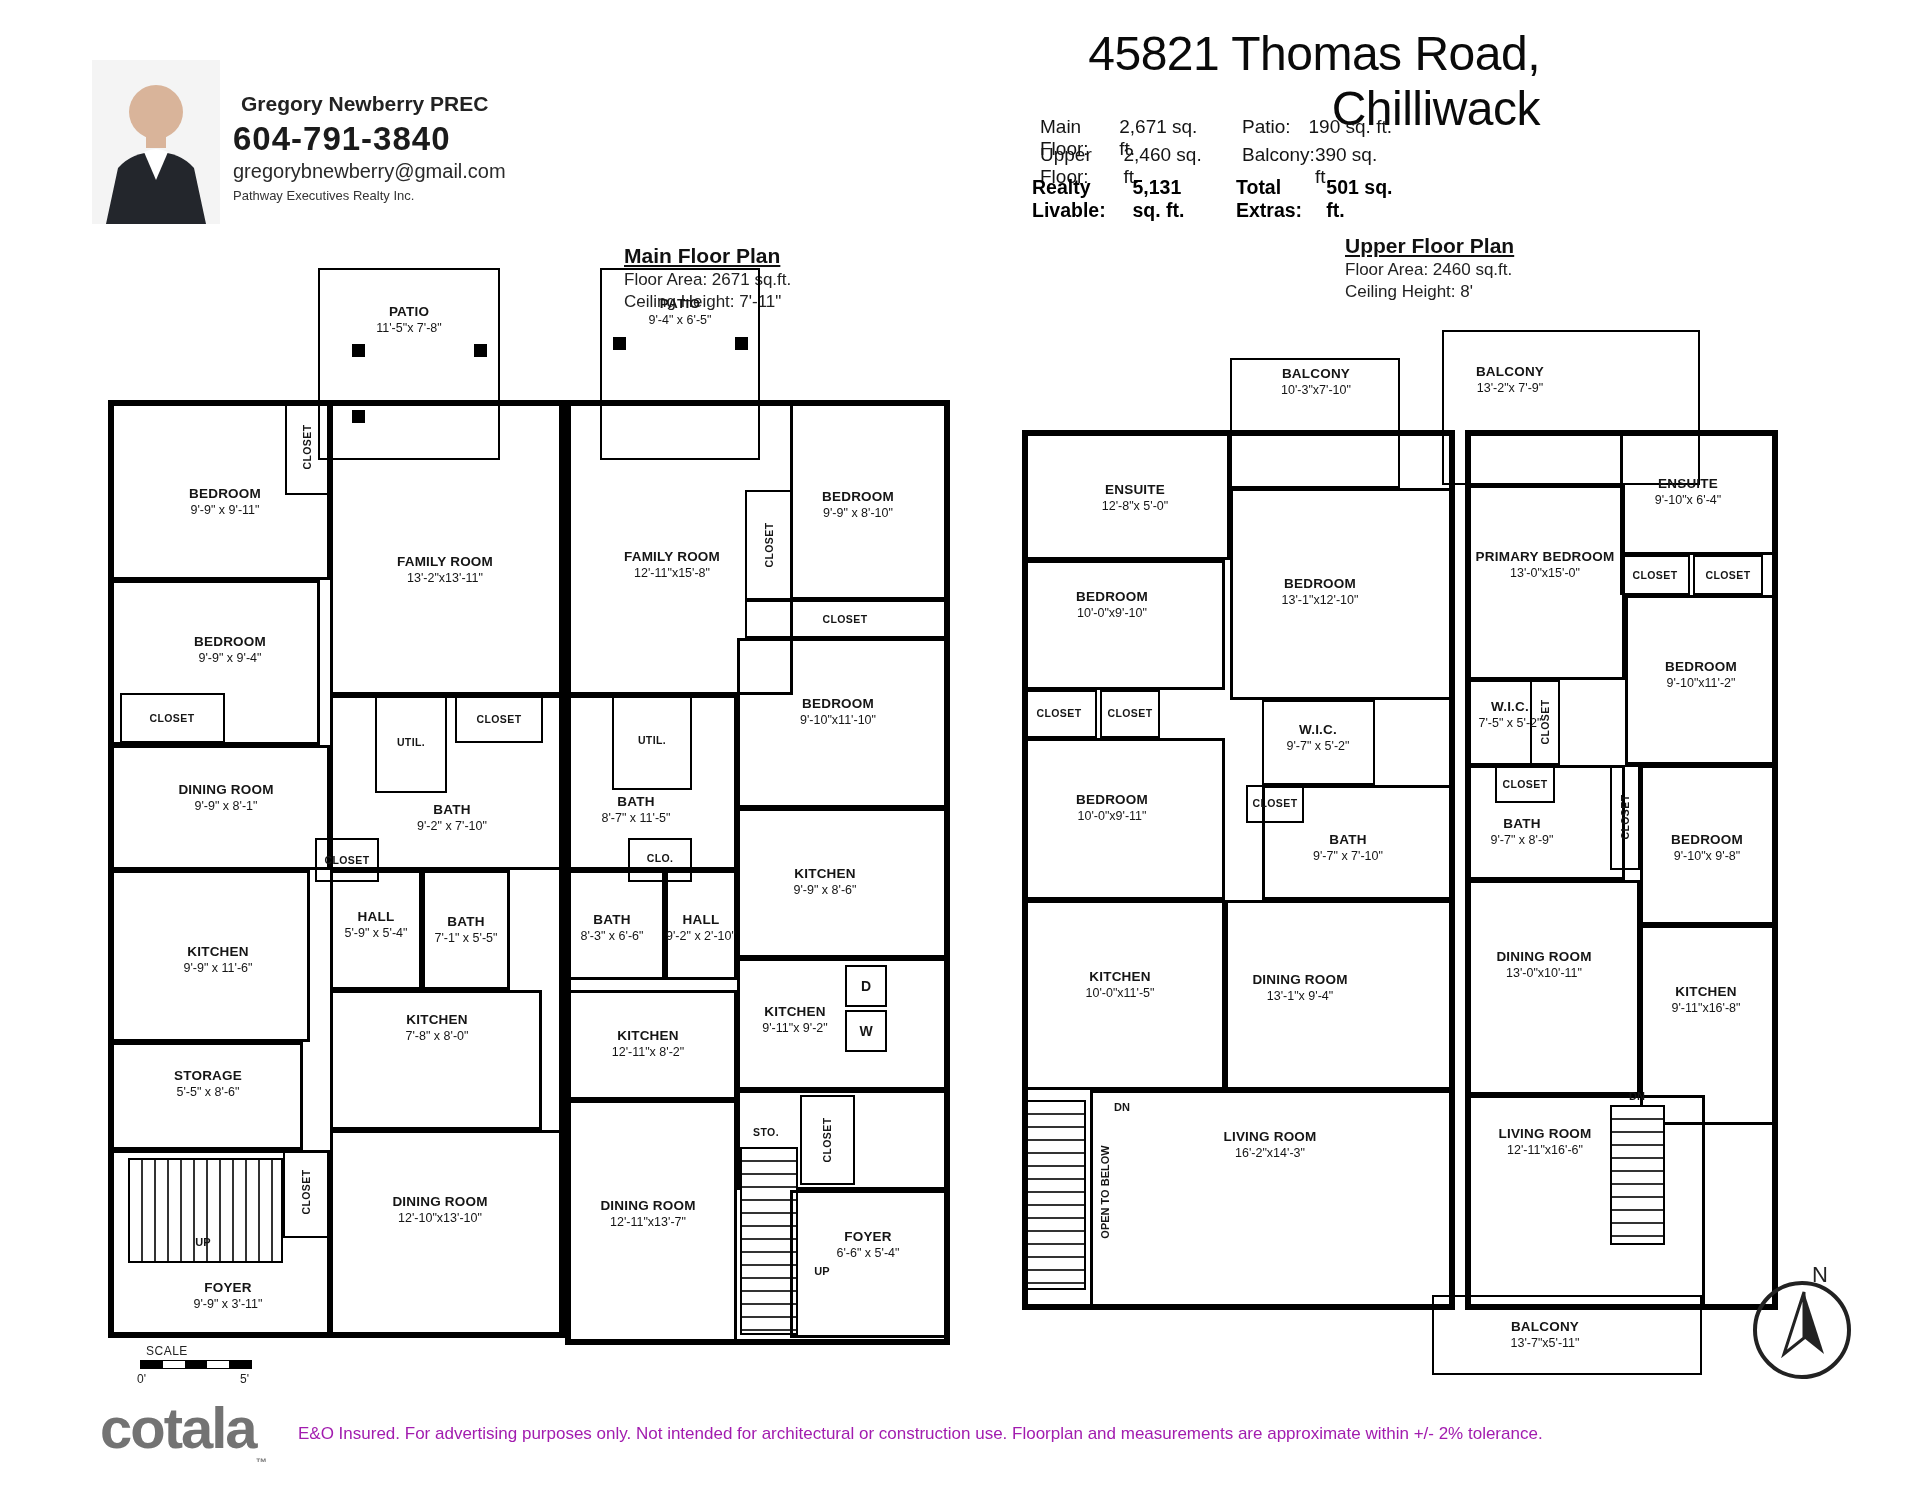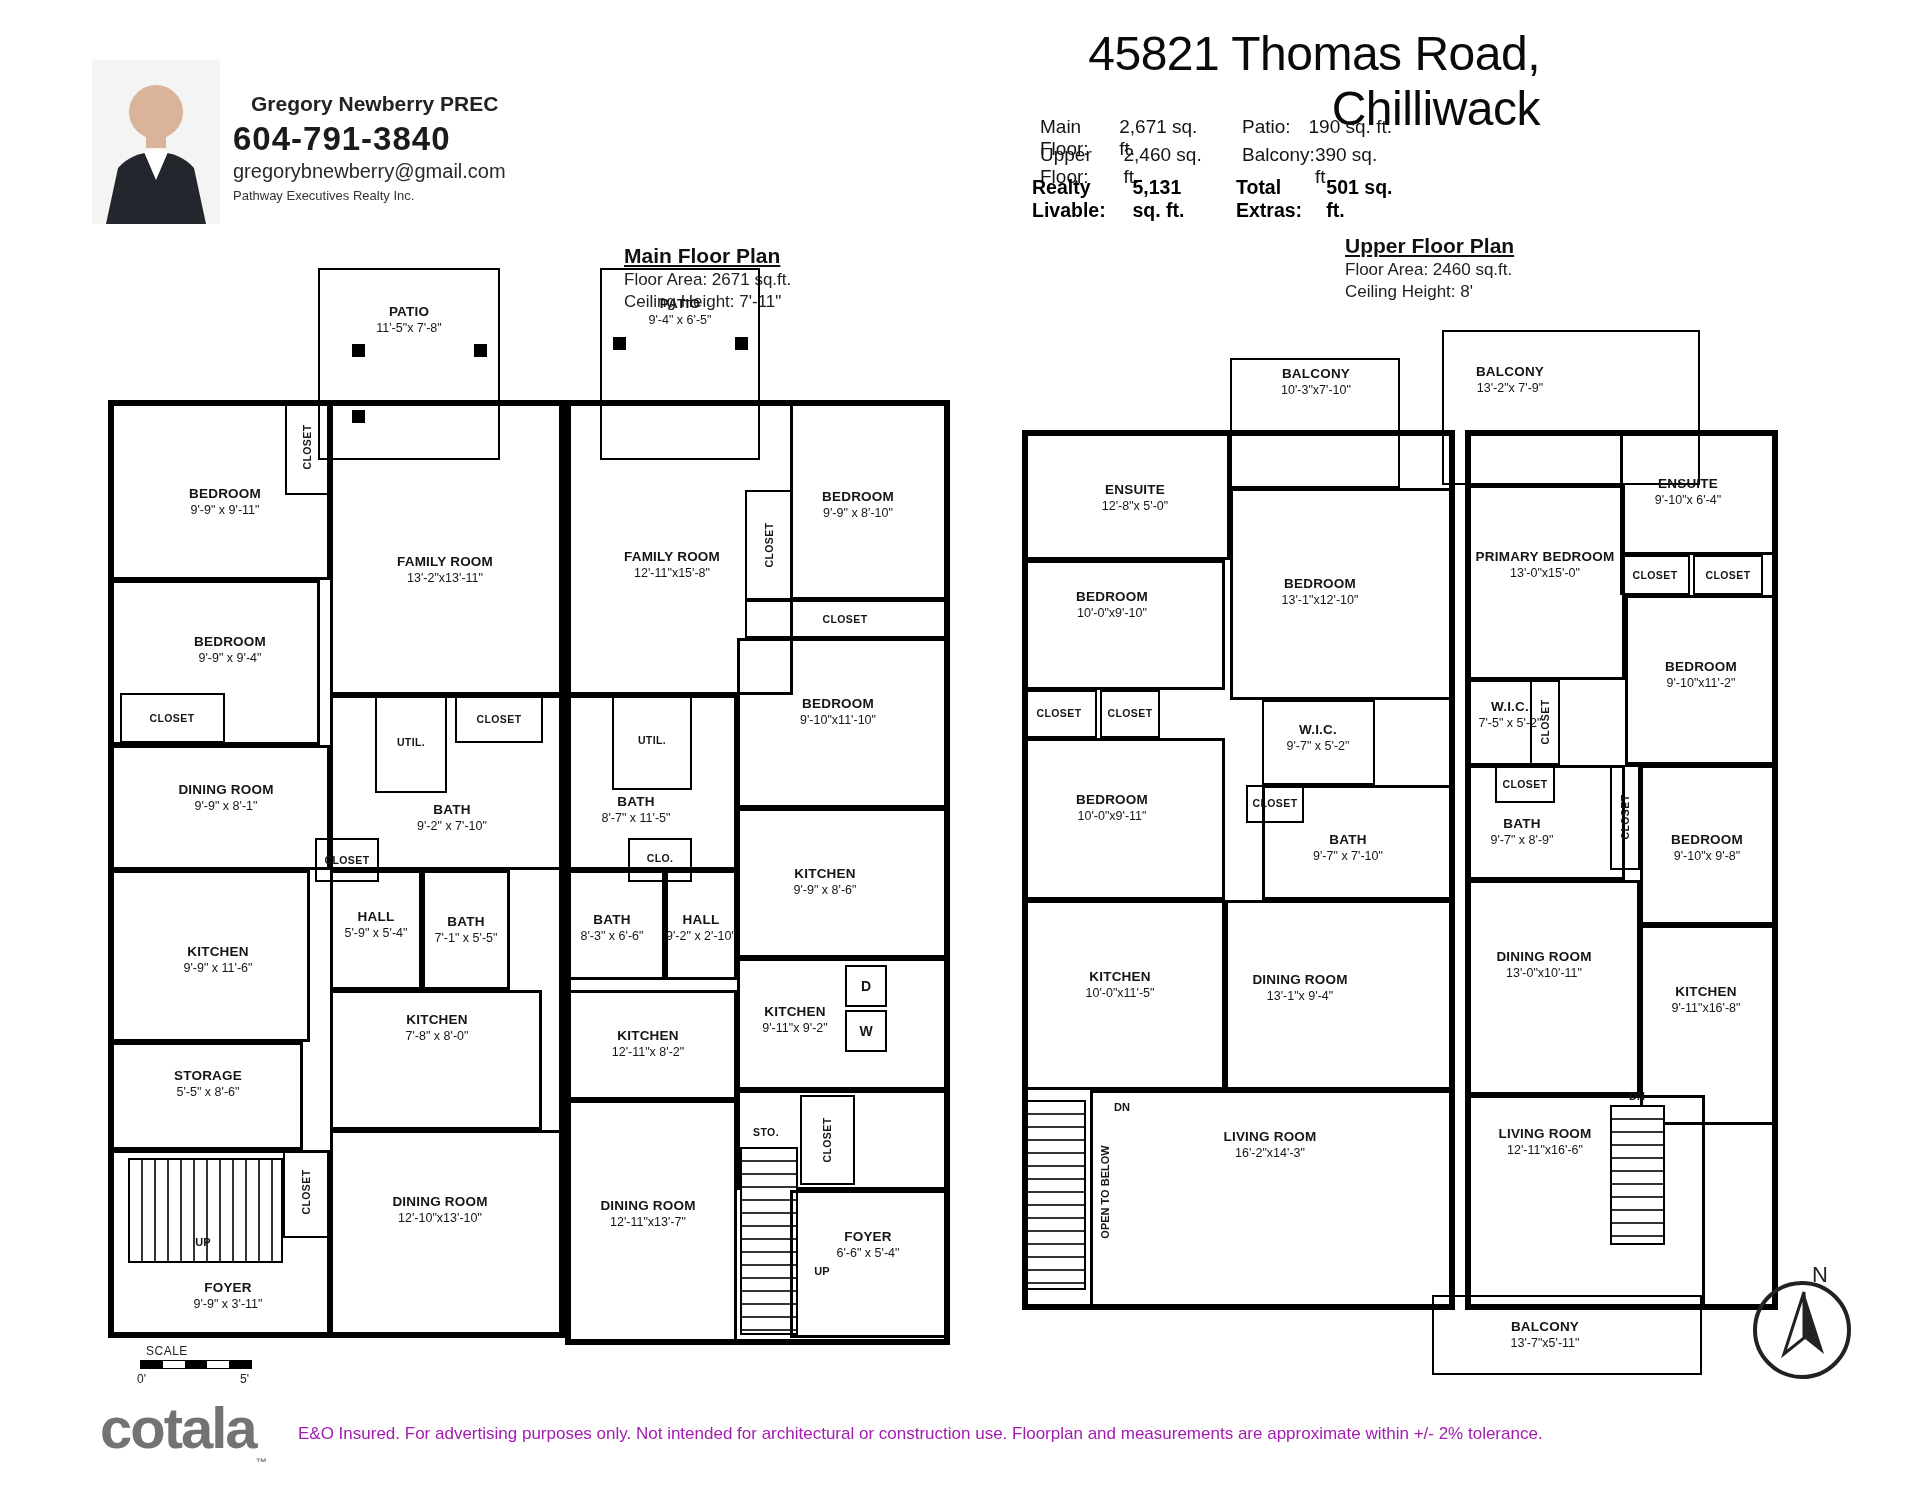--- a/index.html
+++ b/index.html
@@ -20,21 +20,21 @@
   .sm{font-weight:bold;font-size:10.5px;letter-spacing:.4px}
   .tiny{font-weight:bold;font-size:11px}
   .v{transform:translate(-50%,-50%) rotate(-90deg)}
   .v2{transform:translate(-50%,-50%) rotate(-90deg);white-space:normal;width:104px;font-weight:bold;font-size:11px;line-height:1.3;text-align:center}
   .dw{font-size:14px;font-weight:bold}
   
   .main-title{position:absolute;left:880px;top:26px;width:660px;text-align:right;
               font-size:48px;font-weight:400;letter-spacing:-.5px;color:#0a0a0a}
   .stat-row{position:absolute;display:flex;justify-content:space-between;font-size:19px;color:#141414}
   .stat-total{font-weight:bold;font-size:19.5px;color:#000}
-  .agent-name{position:absolute;left:251px;top:92px;font-size:21px;font-weight:bold;color:#222}
+  .agent-name{position:absolute;left:241px;top:92px;font-size:21px;font-weight:bold;color:#222}
   .agent-phone{position:absolute;left:233px;top:120px;font-size:33px;font-weight:bold;letter-spacing:1px;color:#1b1b1b}
   .agent-email{position:absolute;left:233px;top:160px;font-size:20px;color:#2a2a2a}
   .agent-brok{position:absolute;left:233px;top:188px;font-size:13px;color:#333}
   .avatar{position:absolute;left:92px;top:60px;width:128px;height:164px;overflow:hidden}
   .plan-hd{position:absolute}
   .plan-hd .t{font-size:21px;font-weight:bold;text-decoration:underline;color:#111}
   .plan-hd .s{font-size:17px;margin-top:2px;color:#222}
   
   .logo{position:absolute;left:100px;top:1394px;font-size:58px;font-weight:800;letter-spacing:-2px;color:#737373}
   .logo .tm{font-size:11px;font-weight:bold;vertical-align:-18px}

